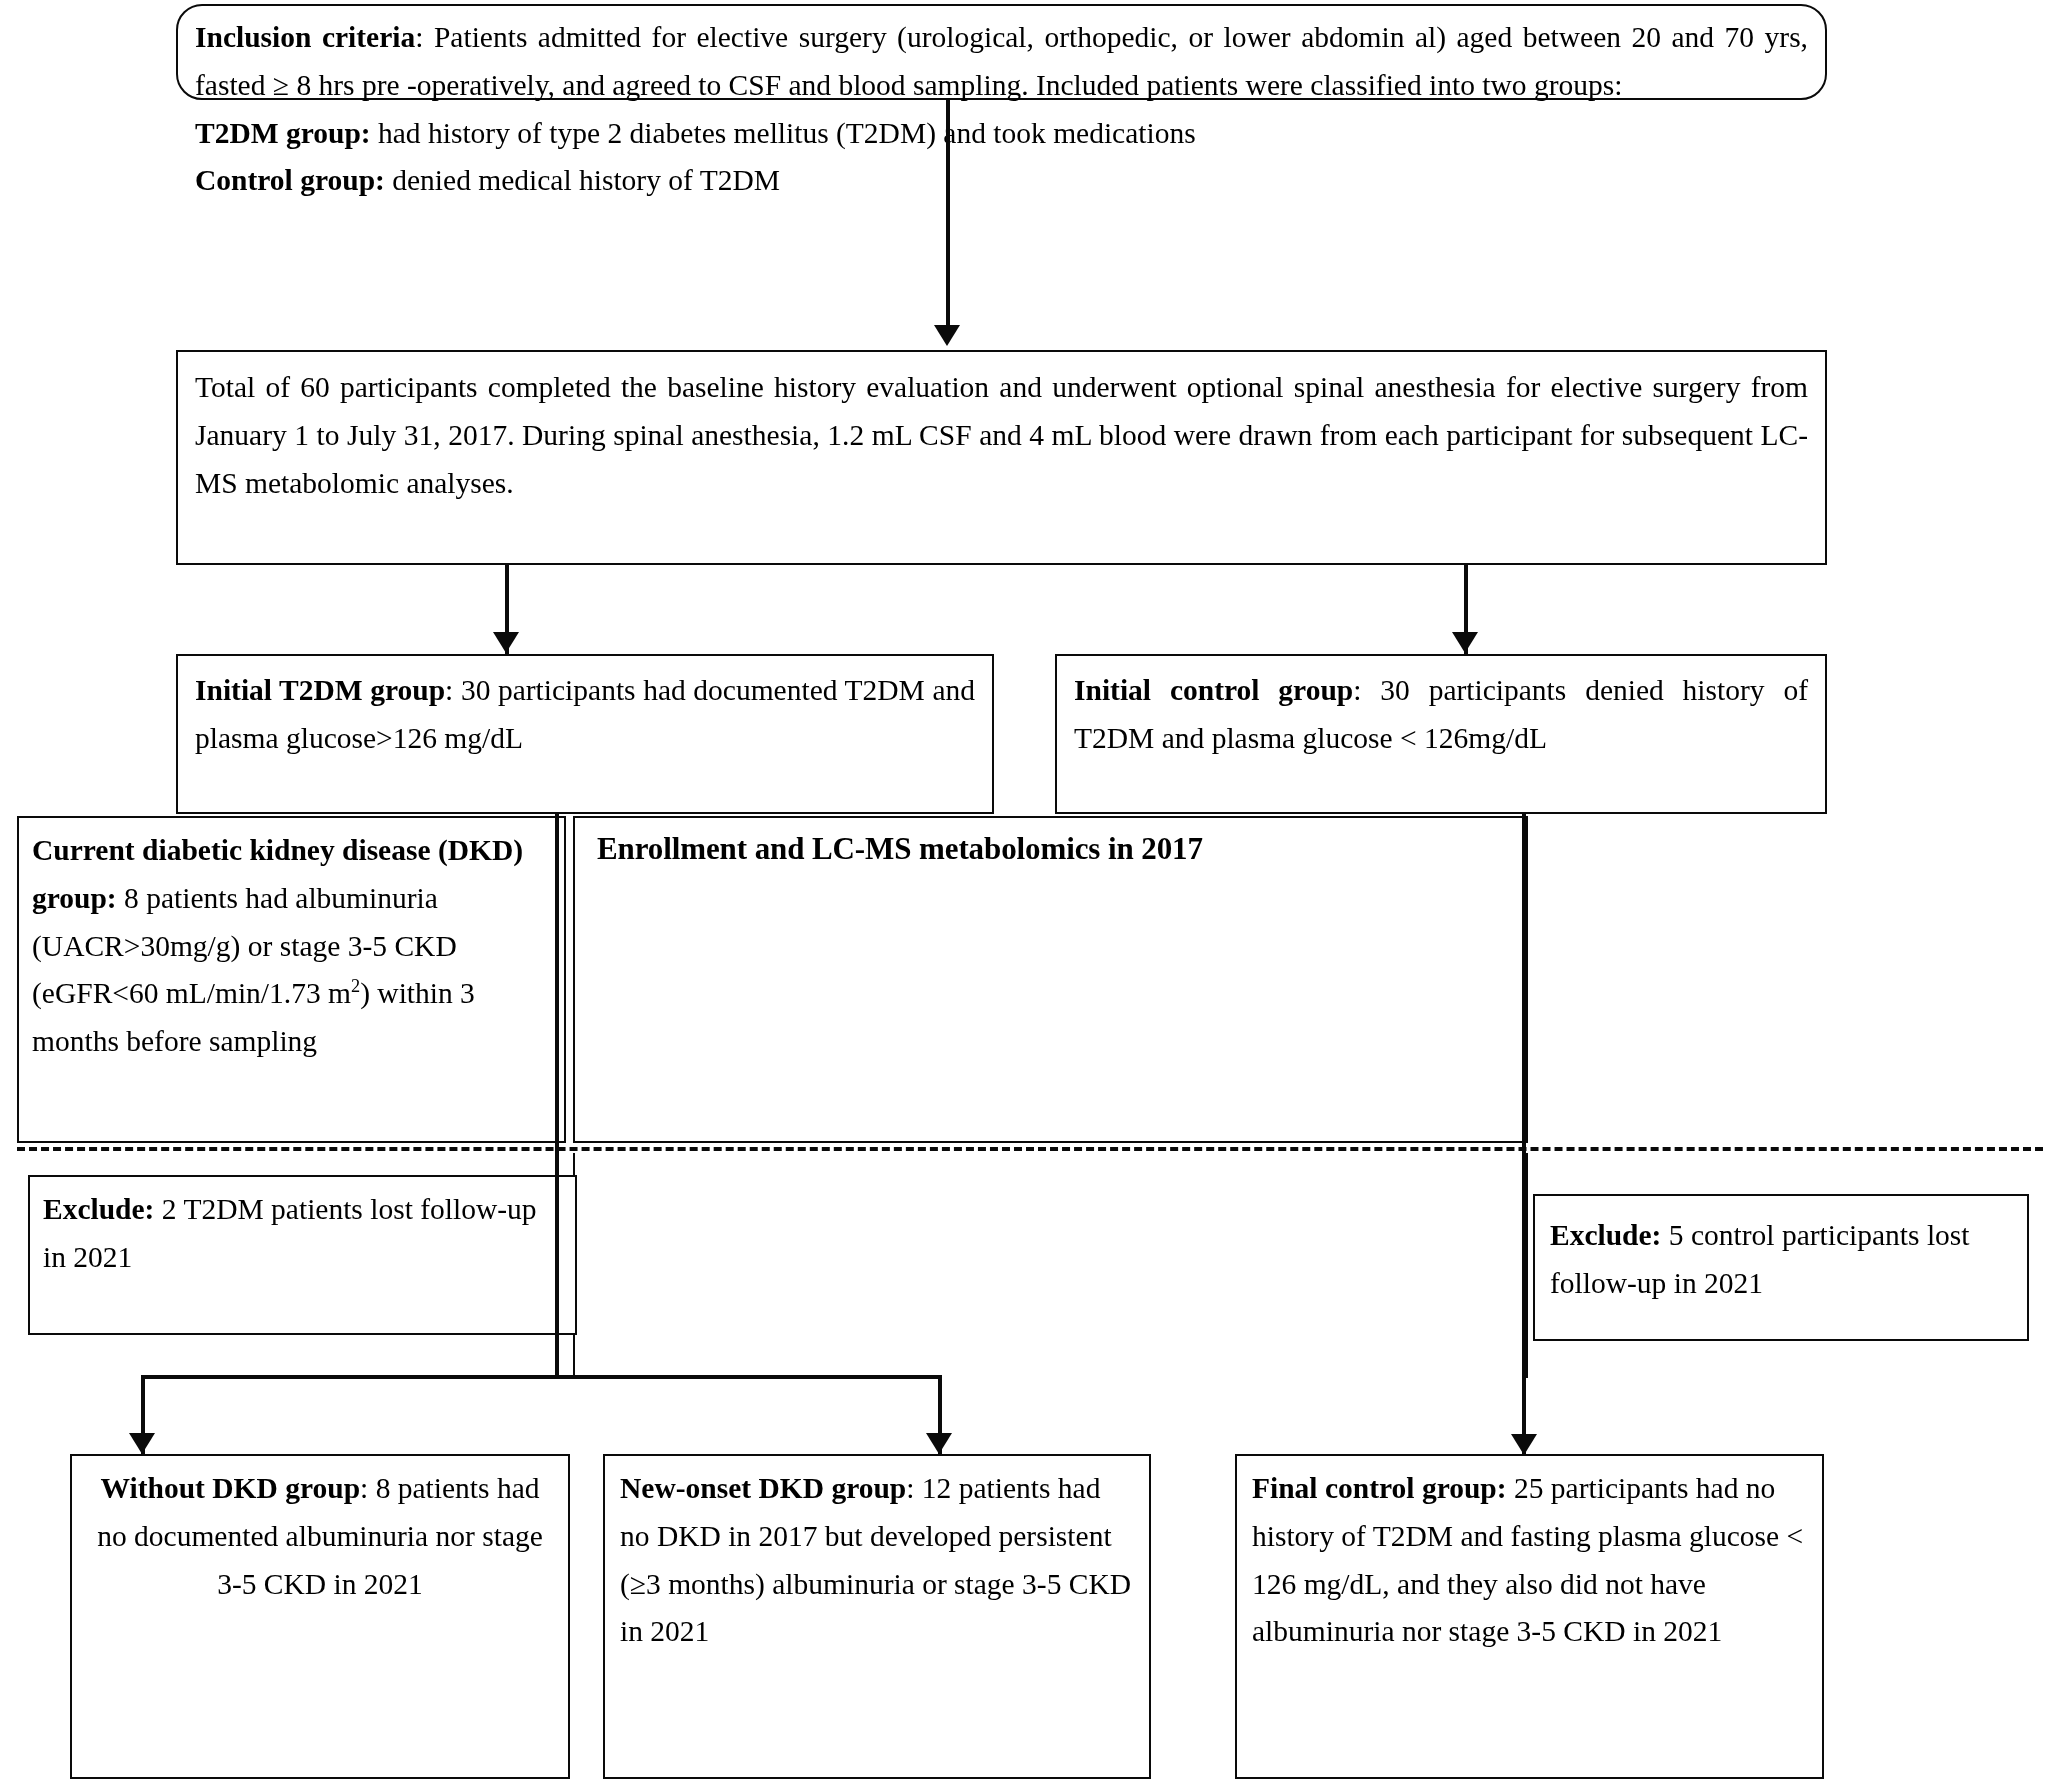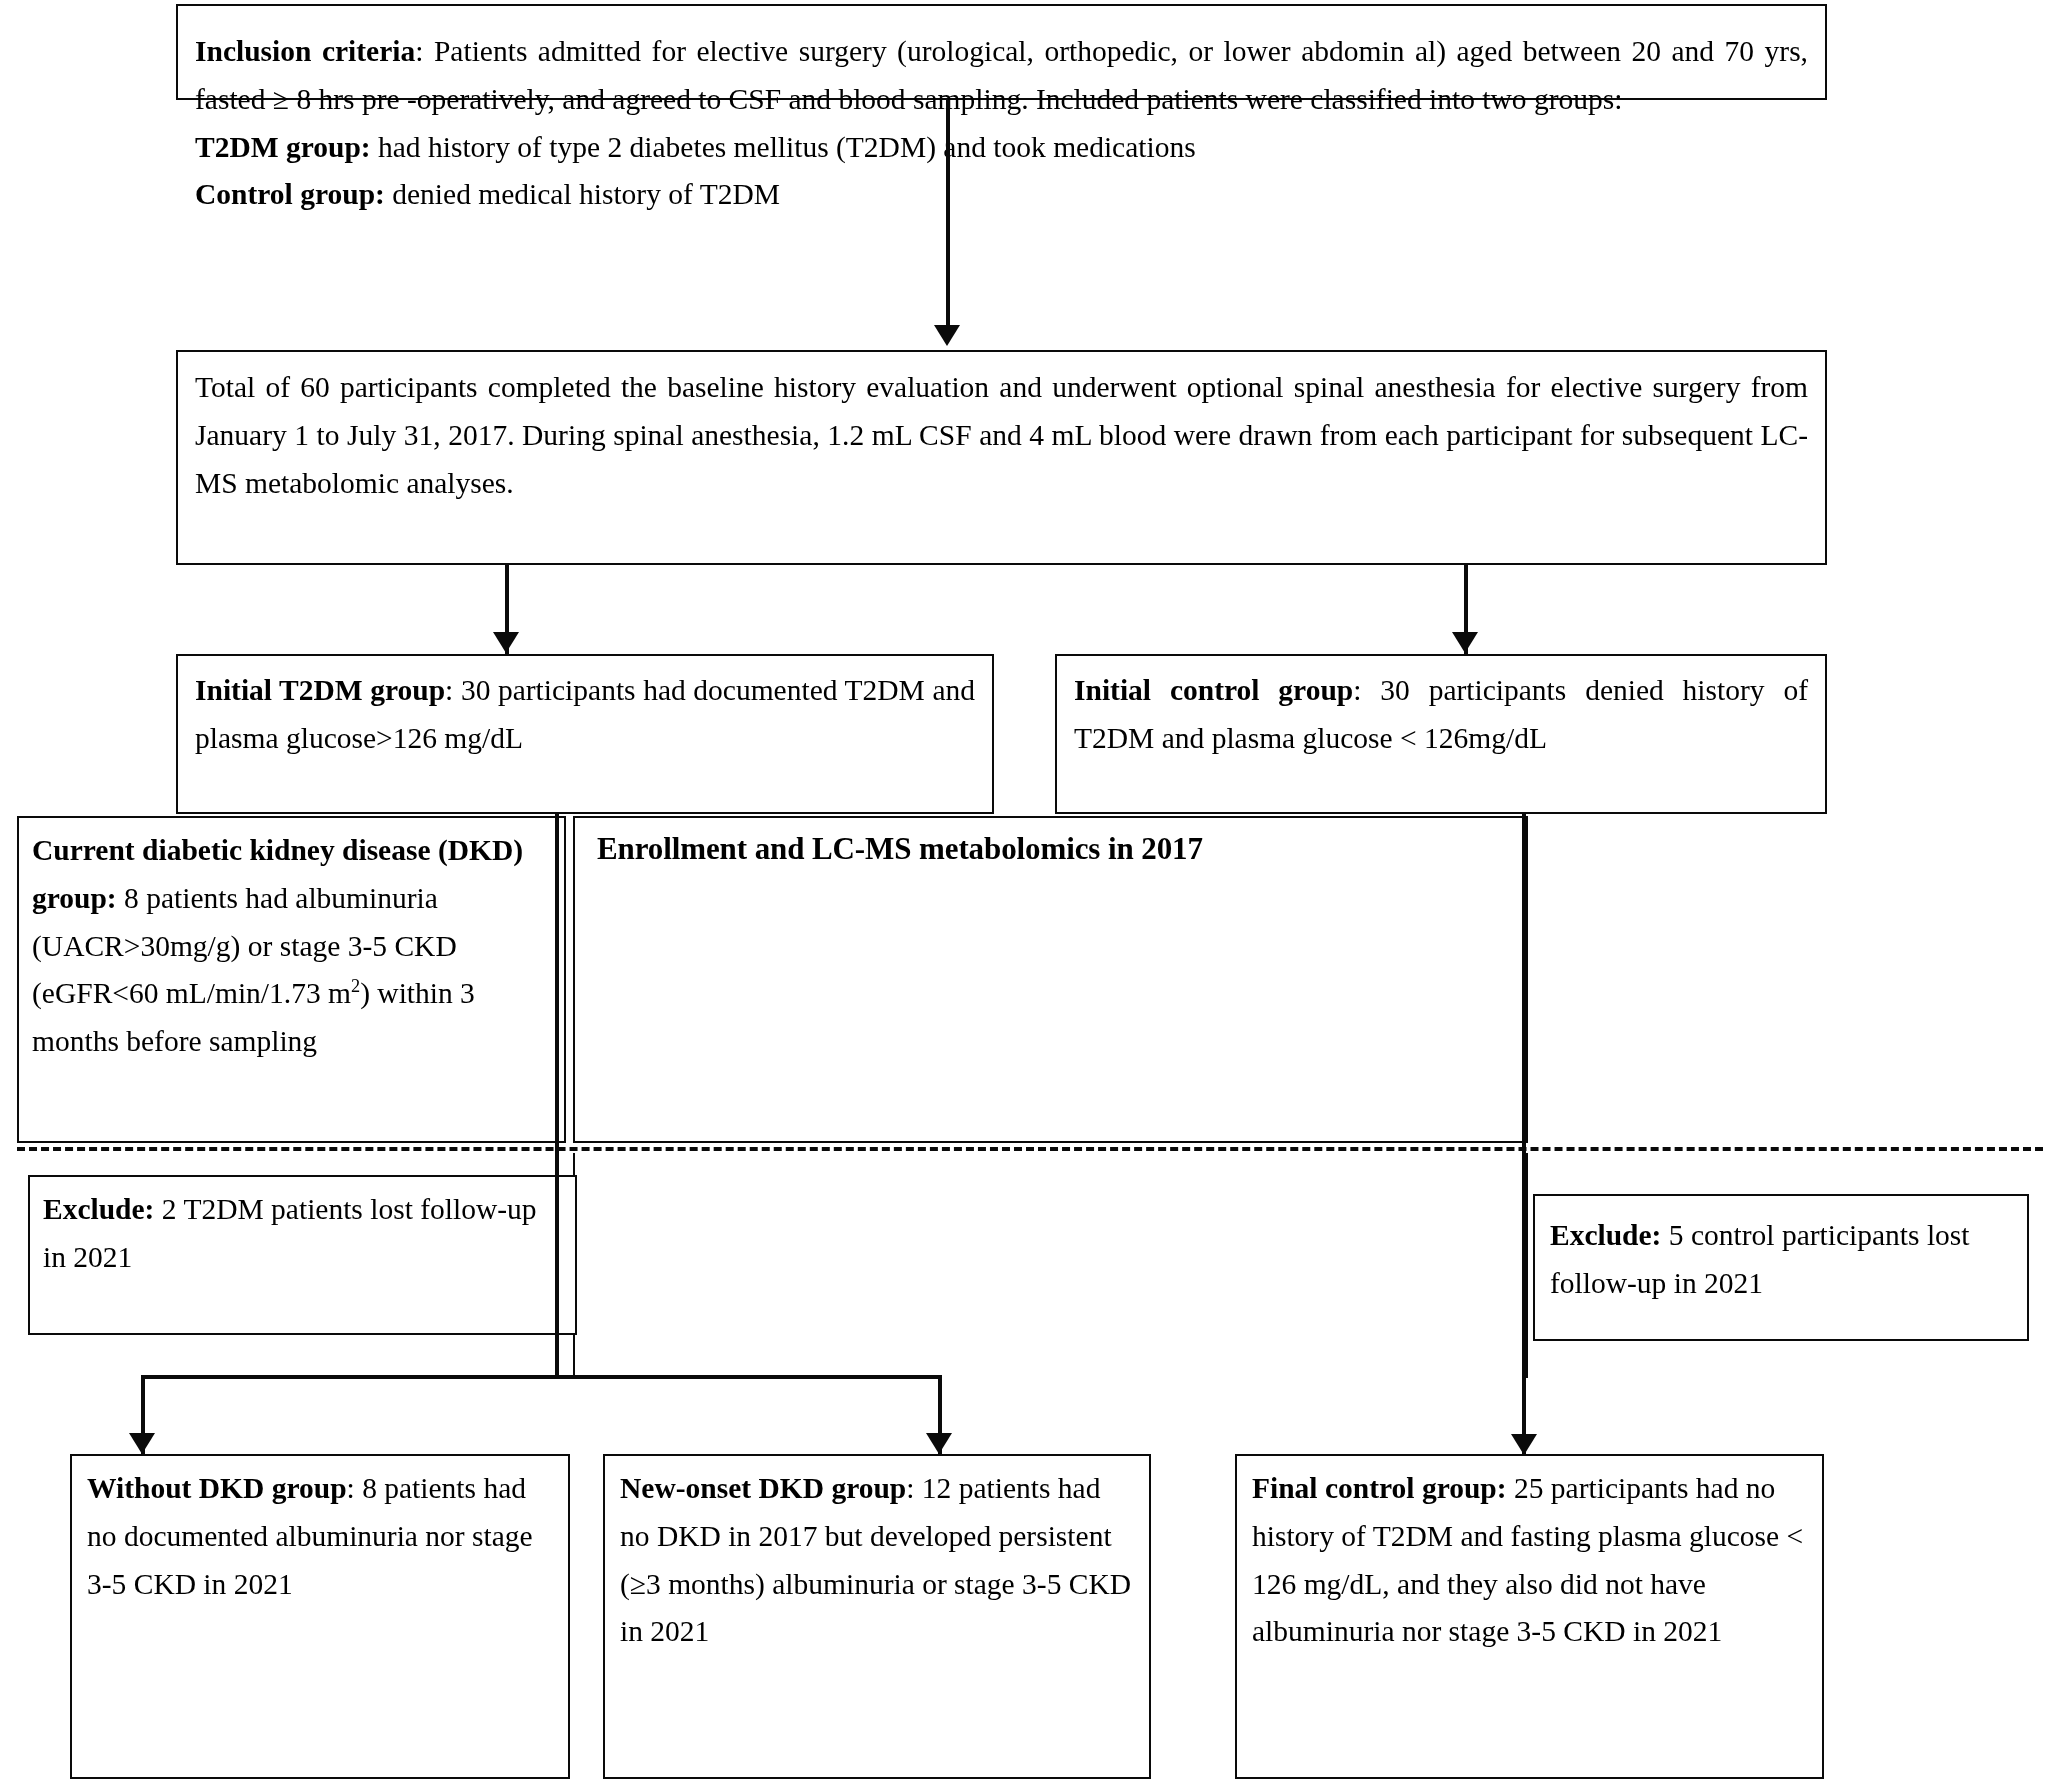--- a/index.html
+++ b/index.html
@@ -53,21 +53,21 @@
     box-sizing:border-box;
     border:2.5px solid #0a0a0a;
     background:transparent;
   }
 </style>
 </head>
 <body>
 
 <div id="stage">
 
-  <div class="box left" style="left:176px; top:4px; width:1651px; height:96px; padding-top:22px;">
+  <div class="box left" style="left:176px; top:4px; width:1651px; height:96px; padding-top:8px;border-radius:26px;">
     <div style="text-align:justify;">
       <span class="b">Inclusion criteria</span><span>: Patients admitted for elective surgery (urological, orthopedic, or lower abdomin al) aged between 20 and 70 yrs, fasted ≥ 8 hrs pre -operatively, and agreed to CSF and blood sampling. Included patients were classified into two groups:</span>
     </div>
     <div>
       <span class="b">T2DM group:</span><span> had history of type 2 diabetes mellitus (T2DM) and took medications</span>
     </div>
     <div>
       <span class="b">Control group:</span><span> denied medical history of T2DM</span>
     </div>
   </div>
@@ -115,21 +115,21 @@
   <div class="vline" style="left:555px; top:814px; height:563px;"></div>
   <div class="hline" style="left:141px; top:1375px; width:800px;"></div>
   <div class="vline" style="left:141px; top:1375px; height:82px;"></div>
   <div class="arrowdown" style="left:129px; top:1433px;"></div>
   <div class="vline" style="left:938px; top:1375px; height:82px;"></div>
   <div class="arrowdown" style="left:926px; top:1433px;"></div>
 
   <div class="vline" style="left:1522px; top:814px; height:644px;"></div>
   <div class="arrowdown" style="left:1511px; top:1434px;"></div>
 
-  <div class="box left" style="left:70px; top:1454px; width:500px; height:325px; padding:9px 15px;">
+  <div class="box left" style="left:70px; top:1454px; width:500px; height:325px; padding:9px 15px;text-align:center;">
     <span class="b">Without DKD group</span><span>: 8 patients had no documented albuminuria nor stage 3-5 CKD in 2021</span>
   </div>
 
   <div class="box left" style="left:603px; top:1454px; width:548px; height:325px; padding:9px 15px;">
     <span class="b">New-onset DKD group</span><span>: 12 patients had no DKD in 2017 but developed persistent (≥3 months) albuminuria or stage 3-5 CKD in 2021</span>
   </div>
 
   <div class="box left" style="left:1235px; top:1454px; width:589px; height:325px; padding:9px 15px;">
     <span class="b">Final control group:</span><span> 25 participants had no history of T2DM and fasting plasma glucose &lt; 126 mg/dL, and they also did not have albuminuria nor stage 3-5 CKD in 2021</span>
   </div>

